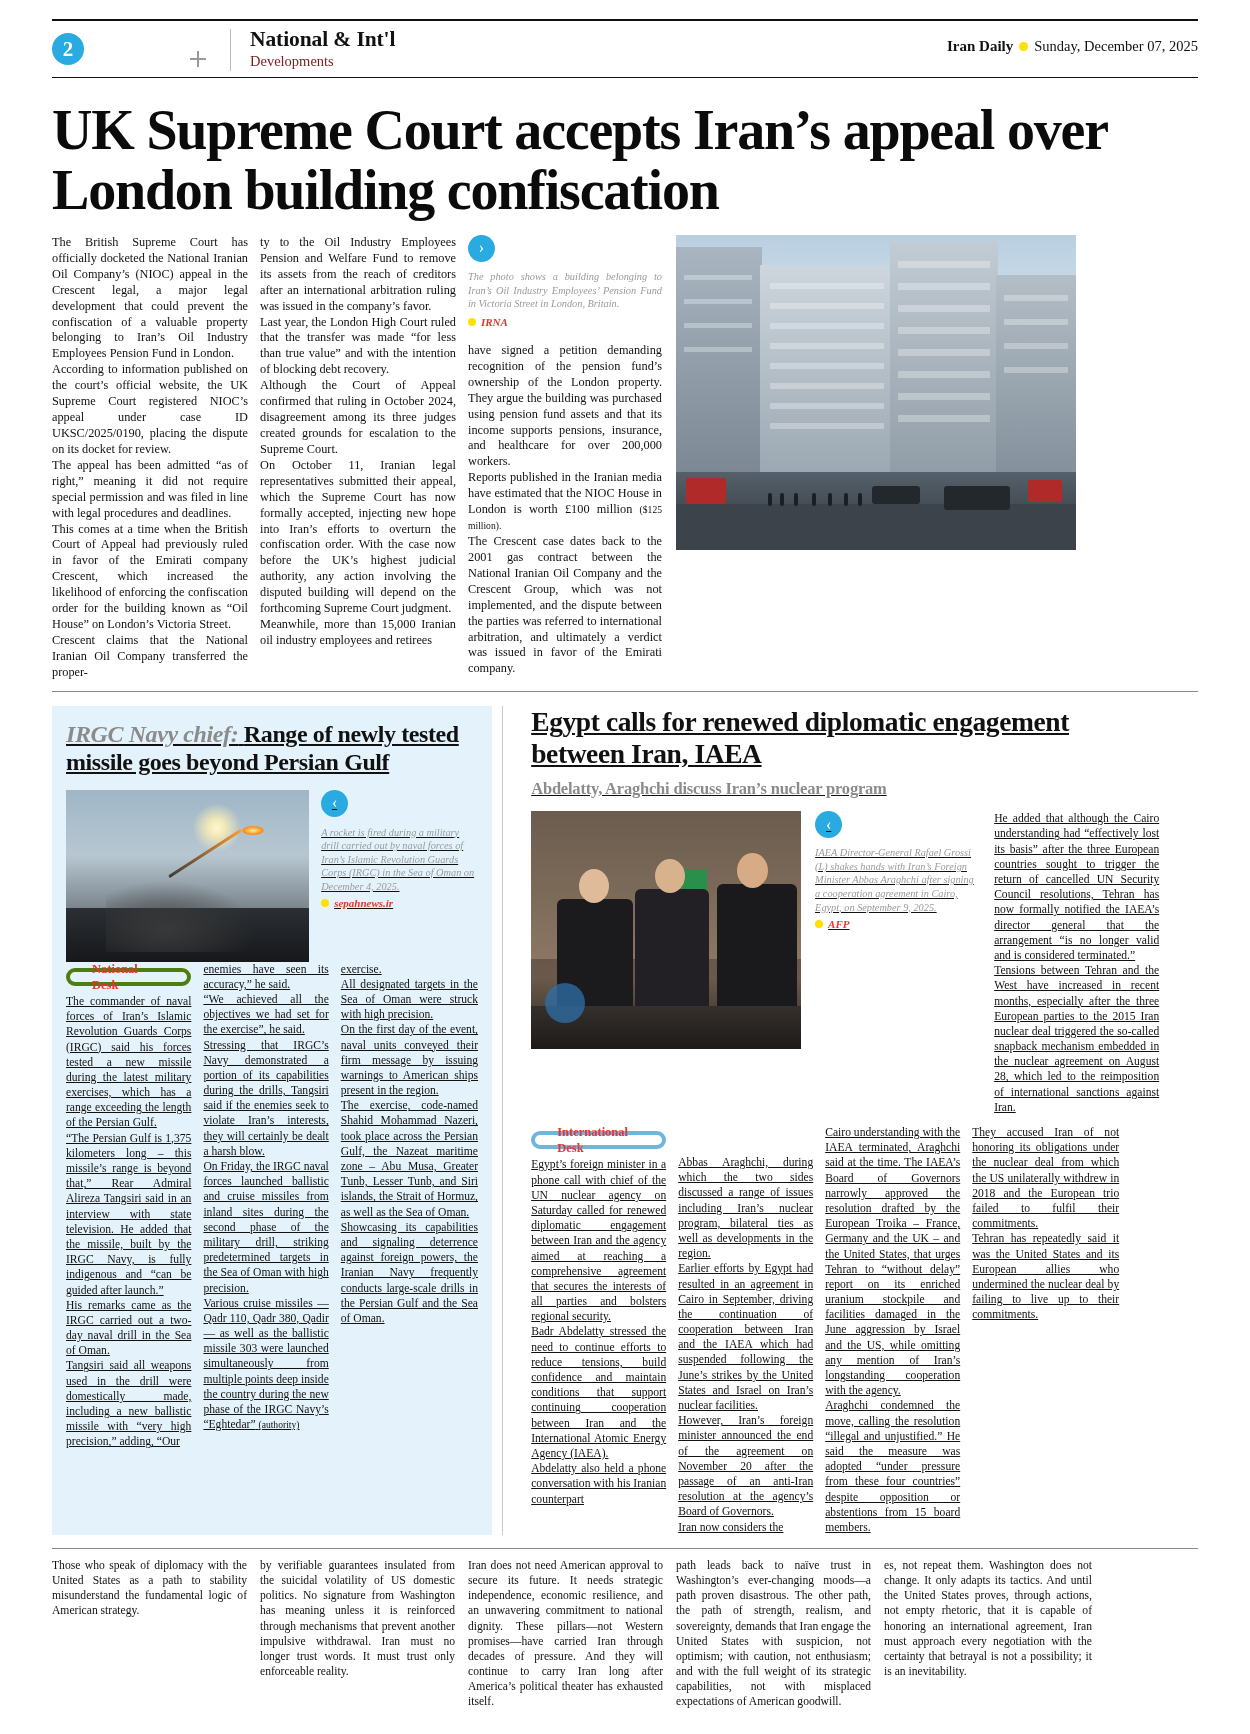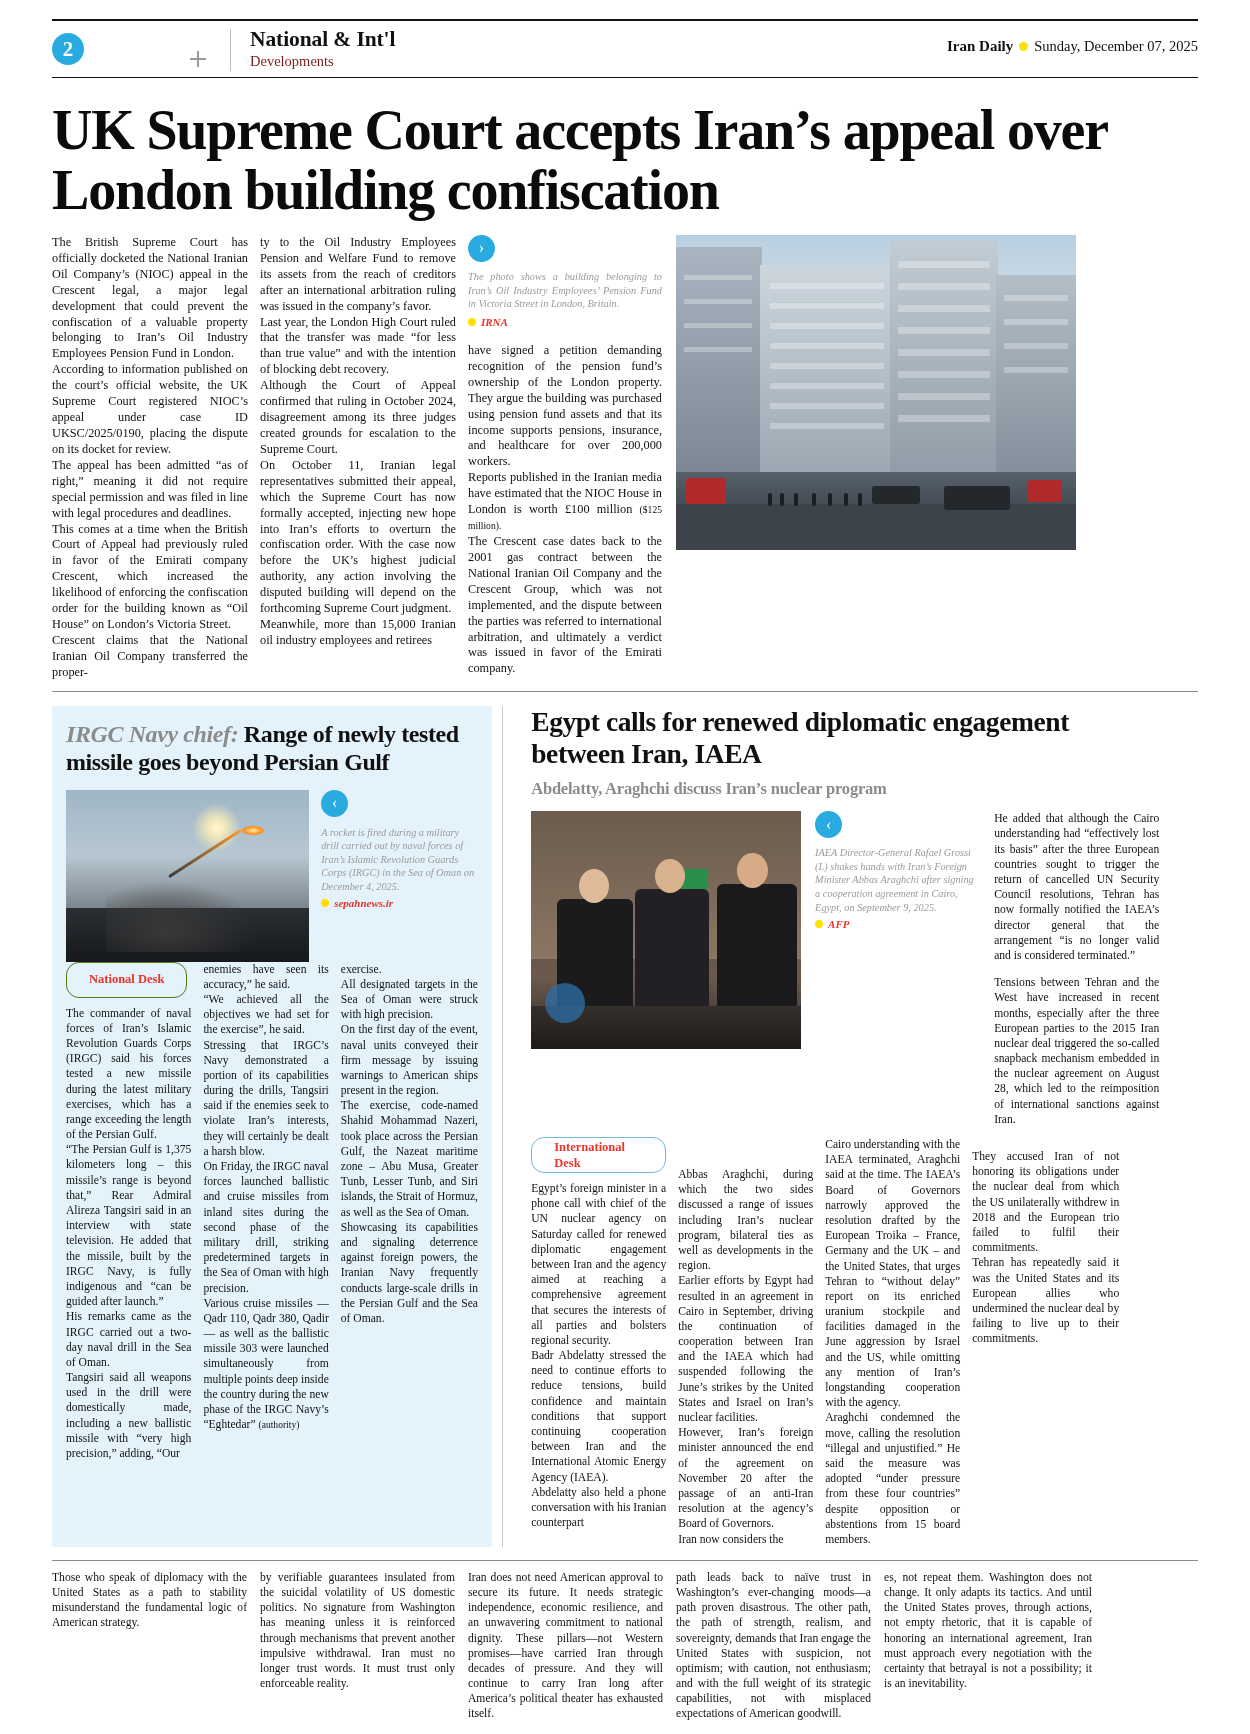--- a/index.html
+++ b/index.html
@@ -87,21 +87,21 @@
     margin-top:8px;
   }
   .cap-credit { display:flex; align-items:center; gap:5px; margin-top:4px; }
   .cap-credit .d { width:8px; height:8px; border-radius:50%; background:#FFE000; }
   .cap-credit .t { font-family:"Liberation Serif", serif; font-style:italic; font-weight:bold; font-size:11px; color:#E8352B; }
   .small-note { font-size:9.6px; }
 
   .hr-thin { height:1.2px; background:#8a8a8a; margin-top:10px; }
 
   
-  .mid { display:flex; margin-top:14px; gap:10px; }
+  .mid { display:flex; margin-top:14px; gap:10px;text-decoration:underline; }
   .mid-left { width:440px; background:#E4F3FB; padding:14px 14px 12px 14px; }
   .mid-right { width:646px; padding-left:18px; }
   .mid-sep { width:1.2px; background:#c9c9c9; margin:0 0; }
 
   .irgc-head { font-size:24px; line-height:1.18; font-weight:bold; letter-spacing:-0.4px; }
   .irgc-head .kicker { font-style:italic; font-weight:bold; color:#8b8b8b; }
 
   .irgc-media { display:flex; margin-top:13px; gap:12px; }
   .rocket-img {
     width:248px; height:172px;
@@ -113,22 +113,22 @@
   .rocket-trail { position:absolute; width:86px; height:3px; background:linear-gradient(90deg,#3a3a3a,#ff9a2e); transform:rotate(-33deg); left:96px; top:62px; border-radius:2px;}
   .rocket-flare { position:absolute; left:176px; top:36px; width:22px; height:9px; background:radial-gradient(ellipse,#fff0a0,#ff8c1a 60%,rgba(255,140,26,0)); border-radius:50%; }
   .rocket-smoke { position:absolute; left:40px; bottom:10px; width:150px; height:72px; background:radial-gradient(ellipse at 40% 70%, rgba(60,60,60,0.85), rgba(60,60,60,0) 70%); }
   .rocket-ground { position:absolute; left:0; right:0; bottom:0; height:54px; background:linear-gradient(180deg,#2b2f33,#16181b); }
 
   .irgc-cap { width:160px; }
   .irgc-cap .cap { margin-top:9px; }
 
   .desk-badge {
     display:inline-flex; align-items:center; justify-content:center;
-    border:1px solid #4d7c0f; border-radius:13px;
-    height:36px; padding:4px 22px;
+    border:4px solid #4d7c0f; border-radius:13px;
+    height:18px; padding:4px 22px;
     font-family:"Liberation Serif", serif; font-weight:bold; font-size:12.5px;
     color:#E8352B; background:transparent;
   }
   .desk-badge.intl { border-color:#6fb6d8; }
 
   .cols3 { display:flex; margin-top:0; }
   .c3 { width:139px; padding-right:12px; font-size:11.6px; line-height:1.31; text-align:justify; hyphens:auto; }
   .c3:last-child { padding-right:0; }
 
   
@@ -139,21 +139,21 @@
     width:278px; height:238px;
     background:linear-gradient(180deg,#2f2a26 0%, #3c3430 18%, #5e4f45 42%, #6b5a4c 70%, #2a2522 100%);
     position:relative; overflow:hidden;
   }
   .eg-suit { position:absolute; bottom:0; background:#1b1a1d; border-radius:6px 6px 0 0; }
   .eg-head { position:absolute; border-radius:50%; background:#d5ad8c; }
   .eg-flag { position:absolute; bottom:0; width:26px; height:150px; }
   .egypt-cap { width:170px; }
   .egypt-cols { display:flex; margin-top:10px; }
   .ec { width:147px; padding-right:12px; font-size:11.6px; line-height:1.31; text-align:justify; hyphens:auto; }
-  .ec:last-child { padding-right:0;margin-top:12px; }
+  .ec:last-child { padding-right:0; }
 
   
   .hr-mid { height:1.2px; background:#8a8a8a; margin-top:13px; }
   .op-head { margin-top:11px; font-size:21px; font-weight:bold; letter-spacing:-0.3px; }
   .op-cols { display:flex; margin-top:9px; }
   .oc { width:208px; padding-right:13px; font-size:11.6px; line-height:1.30; text-align:justify; hyphens:auto; }
   .oc:last-child { padding-right:0; }
 </style>
 </head>
 <body>

